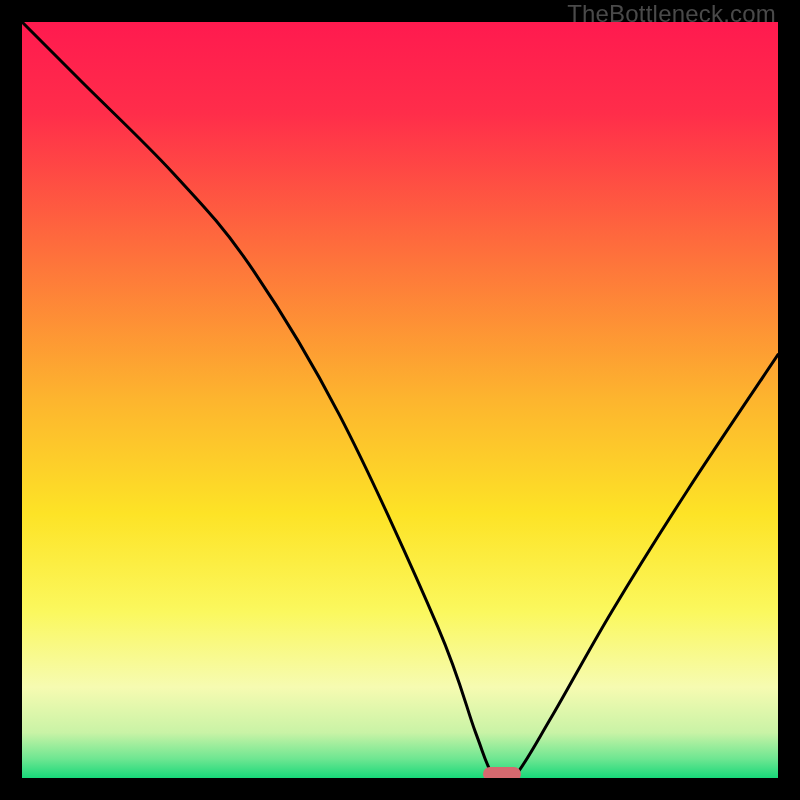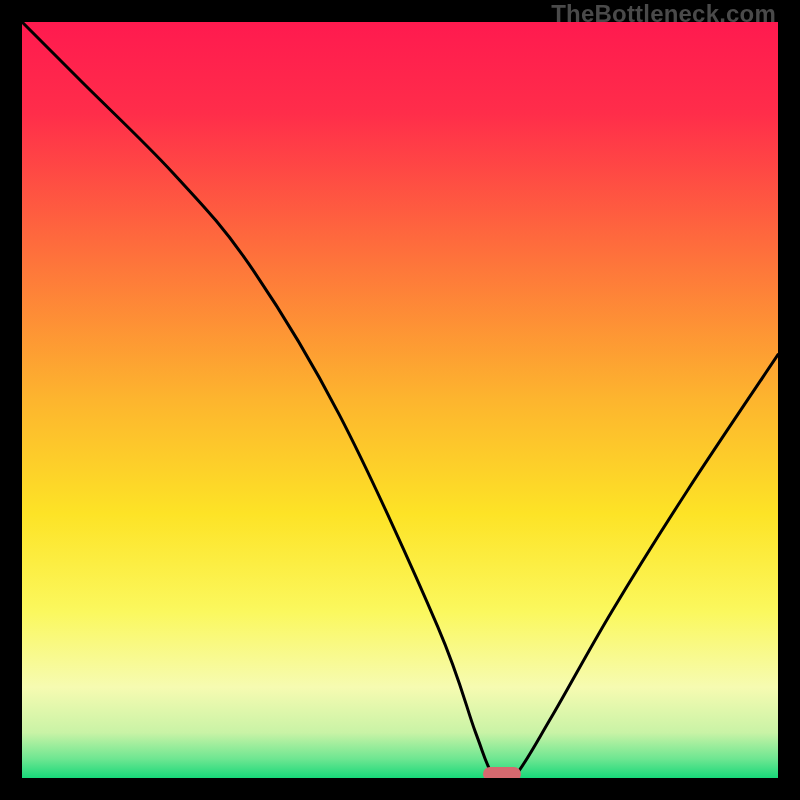--- a/index.html
+++ b/index.html
@@ -30,21 +30,21 @@
     left: 0; top: 0;
     width: 100%;
     height: 100%;
   }
   .watermark {
     position: absolute;
     top: 0;
     right: 24px;
     color: #4a4a4a;
     font-size: 24px;
-    font-weight: 700;
+    font-weight: 400;
     letter-spacing: 0.2px;
     user-select: none;
   }
   svg.curve {
     position: absolute;
     left: 0; top: 0;
     width: 100%;
     height: 100%;
   }
   .marker {

